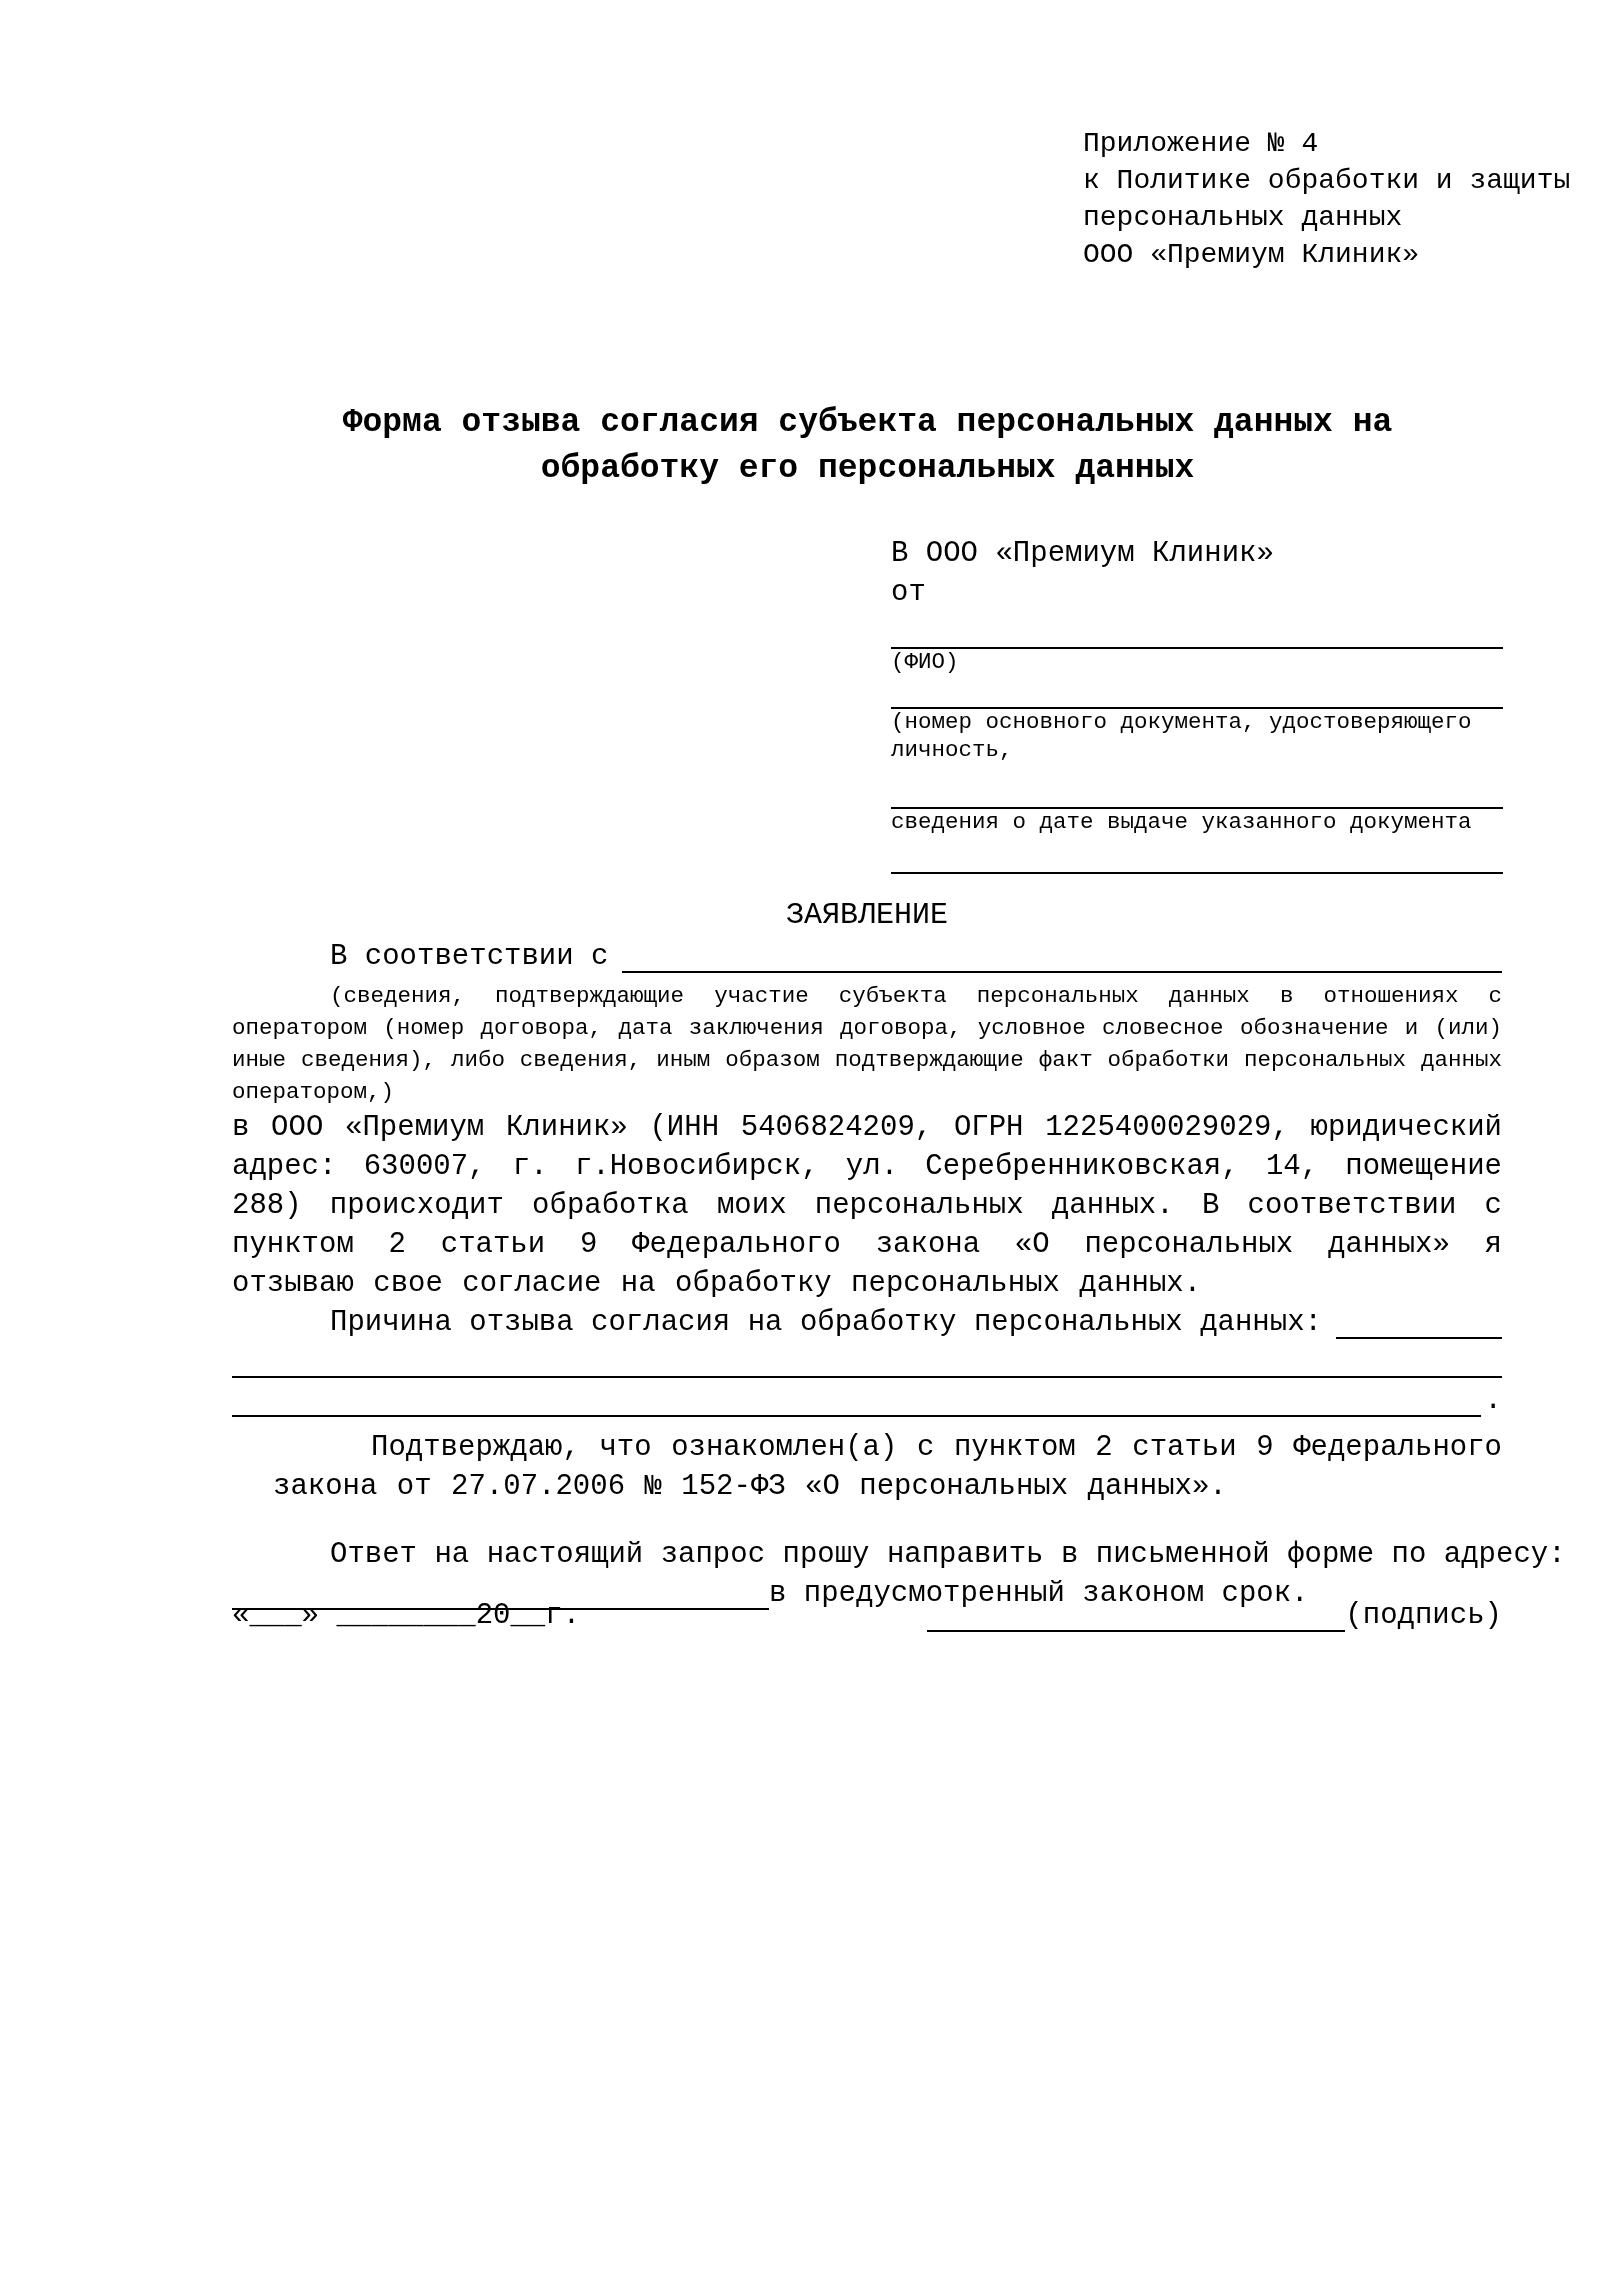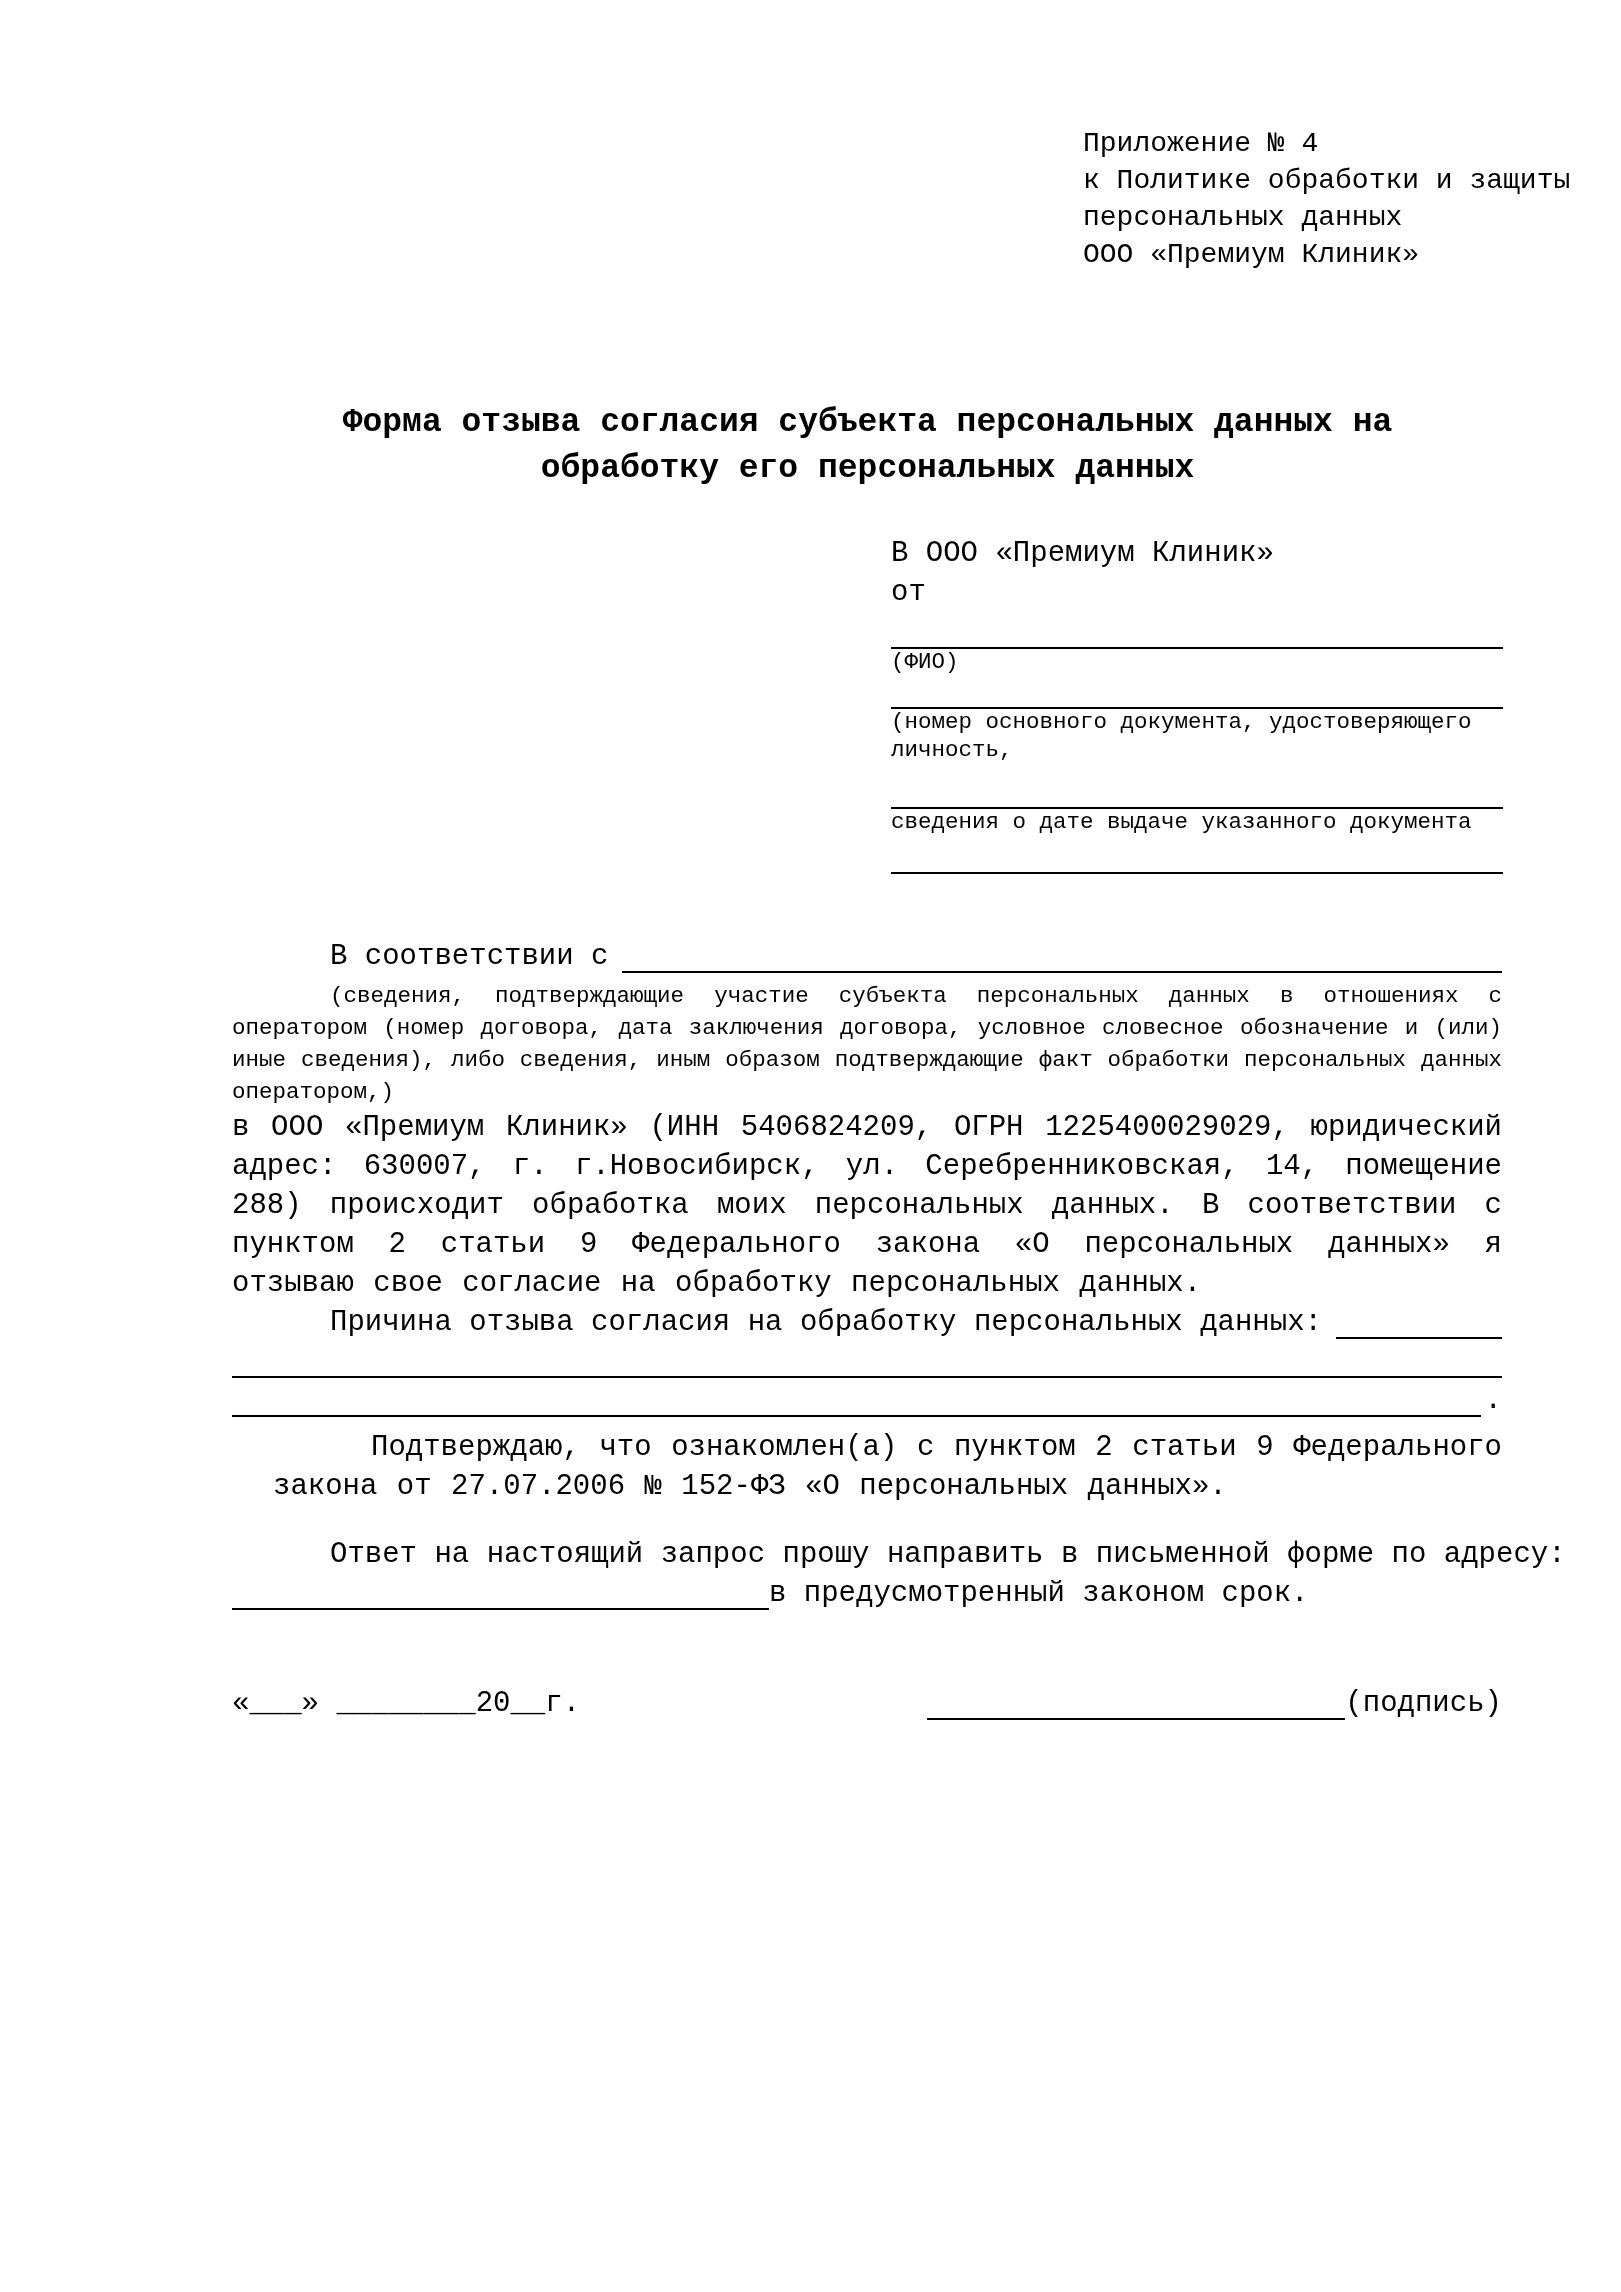--- a/index.html
+++ b/index.html
@@ -145,21 +145,21 @@
     flex: 0 0 537px;
     align-self: stretch;
     border-bottom: 2.9px solid #000;
     margin-bottom: 2.9px;
   }
 
   
   .footer-row {
     position: absolute;
     left: 232px;
-    top: 1684px;
+    top: 1596px;
     width: 1270px;
     display: flex;
     justify-content: space-between;
     align-items: flex-end;
     font-size: 29px;
     line-height: 39px;
     height: 39px;
   }
   .sig-group {
     display: flex;
@@ -195,20 +195,21 @@
 
     <div class="addr-rule r2"></div>
     <div class="addr-caption">(номер основного документа, удостоверяющего личность,</div>
 
     <div class="addr-rule r3"></div>
     <div class="addr-caption">сведения о дате выдаче указанного документа</div>
 
     <div class="addr-rule r4"></div>
   </div>
 
+  <div class="statement-heading">ЗАЯВЛЕНИЕ</div>
 
   <div class="main-col">
 
     <div class="rule-line">
       <span class="indent-spacer"></span>
       <span>В соответствии с</span>
       <span class="indent-spacer" style="width:13.7px;flex:0 0 13.7px;"></span>
       <span class="rule-fill"></span>
     </div>
 

